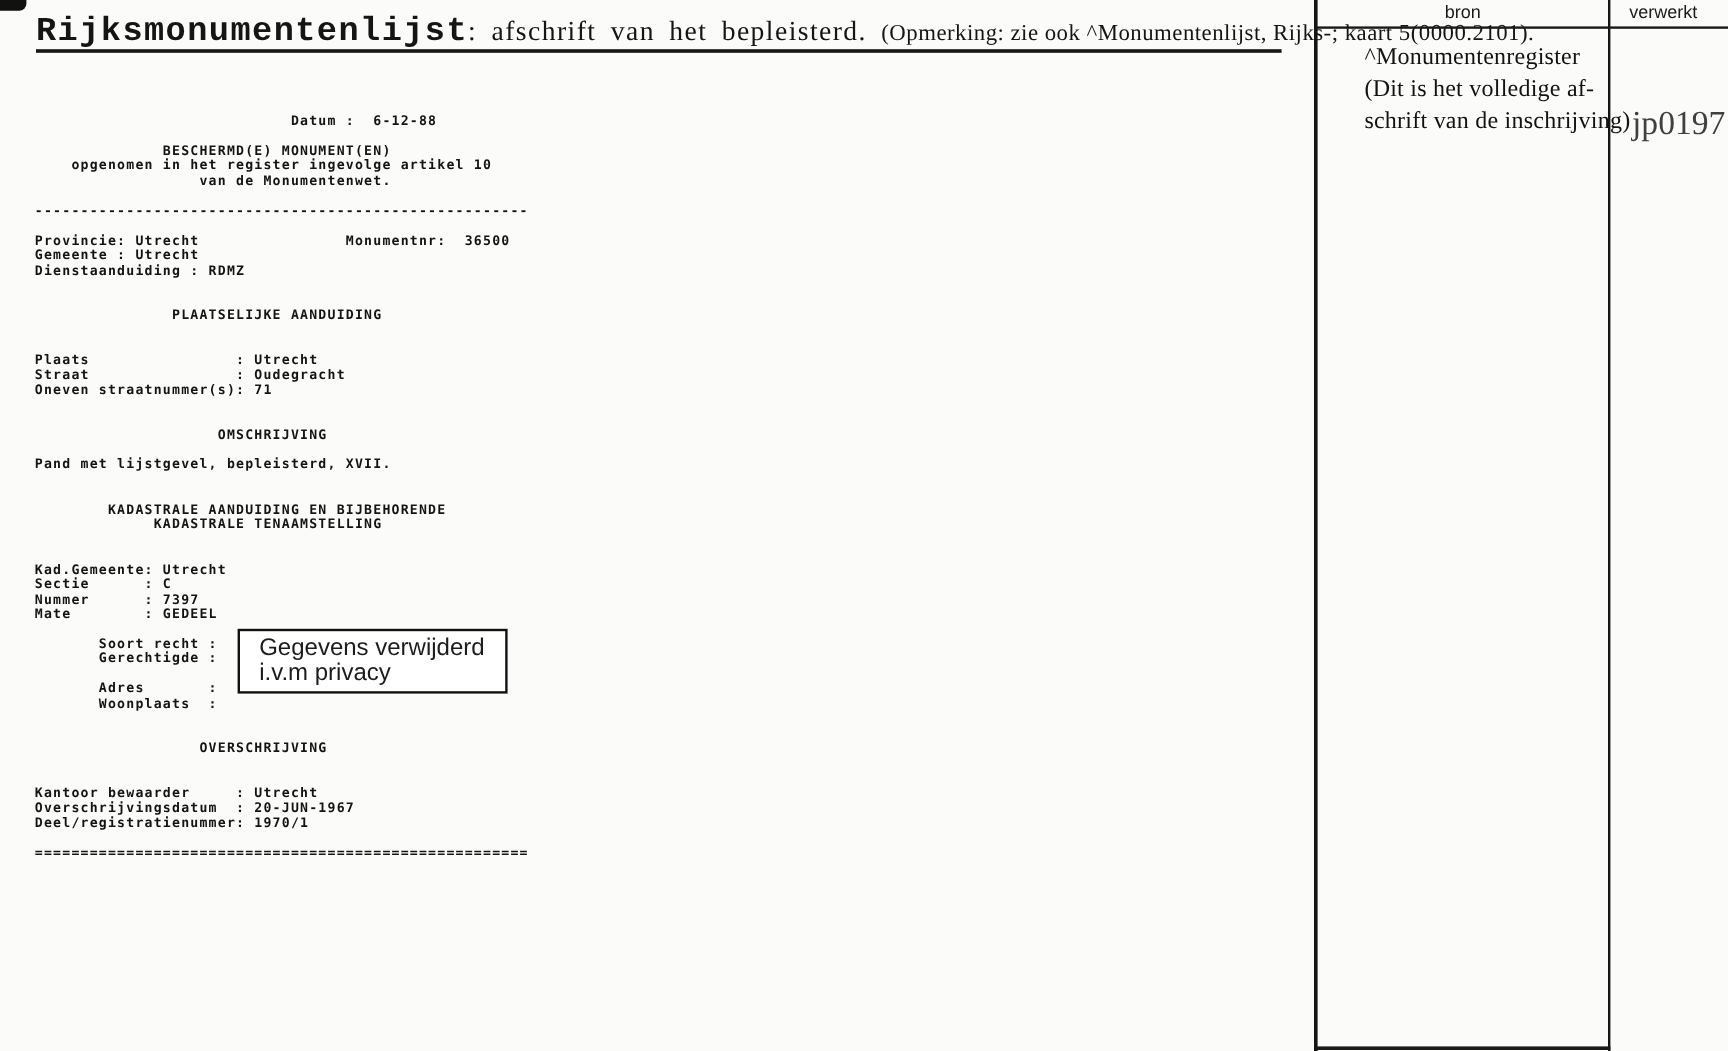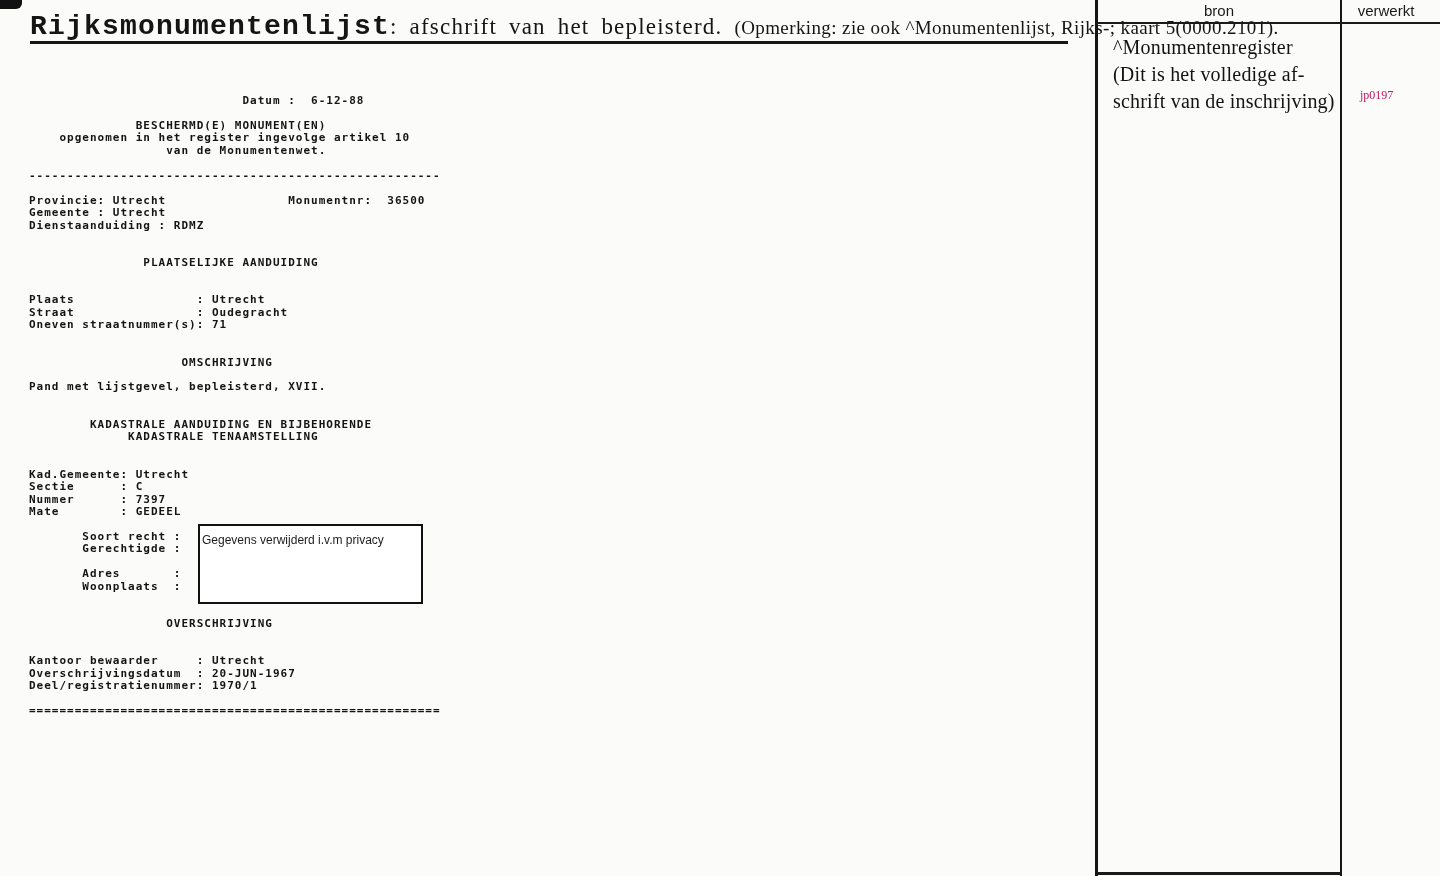--- a/index.html
+++ b/index.html
@@ -48,56 +48,56 @@
     font-weight: bold;
     font-size: 11px;
     line-height: 12.45px;
     letter-spacing: 1.0px;
     color: #141414;
     white-space: pre;
   }
 
   
   .privacy-box {
-    left: 198px; top: 524px; width: 225px; height: 80px;
+    left: 198px; top: 524px; width: 225px; height: 54px;
     border: 2px solid #111;
     background: #fff;
-    padding: 4px 2px 0 2px;
+    padding: 4px 2px 0 16px;
     font-family: "Liberation Sans", sans-serif;
-    font-size: 12px; line-height: 21px;
+    font-size: 20px; line-height: 21px;
     color: #1c1c1c;
   }
 
   
   .vline { top: 0; width: 3px; height: 876px; background: #151515; }
   .vline-1 { left: 1095; left: 1095px; }
   .vline-2 { left: 1340px; width: 2px; }
   .col-header-rule { left: 1097px; top: 22px; width: 343px; height: 2px; background: #1a1a1a; }
   .col-bottom-rule { left: 1097px; top: 872px; width: 245px; height: 3px; background: #1a1a1a; }
 
   .col-label {
     top: 2px;
     font-family: "Liberation Sans", sans-serif;
     font-size: 15px; color: #1a1a1a;
     text-align: center;
   }
   .col-label-bron { left: 1098px; width: 242px; }
   .col-label-verwerkt { left: 1342px; width: 88px; }
 
   .bron-content {
-    left: 1113px; top: 34px; width: 235px;
+    left: 1137px; top: 34px; width: 235px;
     font-family: "Liberation Serif", serif;
     font-size: 20px; line-height: 27px; letter-spacing: 0.2px;
     color: #131313;
     white-space: pre-line;
   }
   .verwerkt-value {
     left: 1360px; top: 88px;
     font-family: "Liberation Serif", serif;
-    font-size: 12px; color: #be185d;
+    font-size: 28px; color: #404040;
   }
 </style>
 </head>
 <body>
 
 <div class="abs corner-speck"></div>
 
 <div class="abs page-header">
   <span class="t-bold">Rijksmonumentenlijst</span><span class="t-rest">: afschrift van het bepleisterd. </span><span class="t-remark">(Opmerking: zie ook ^Monumentenlijst, Rijks-; kaart 5(0000.2101).</span>
 </div>

